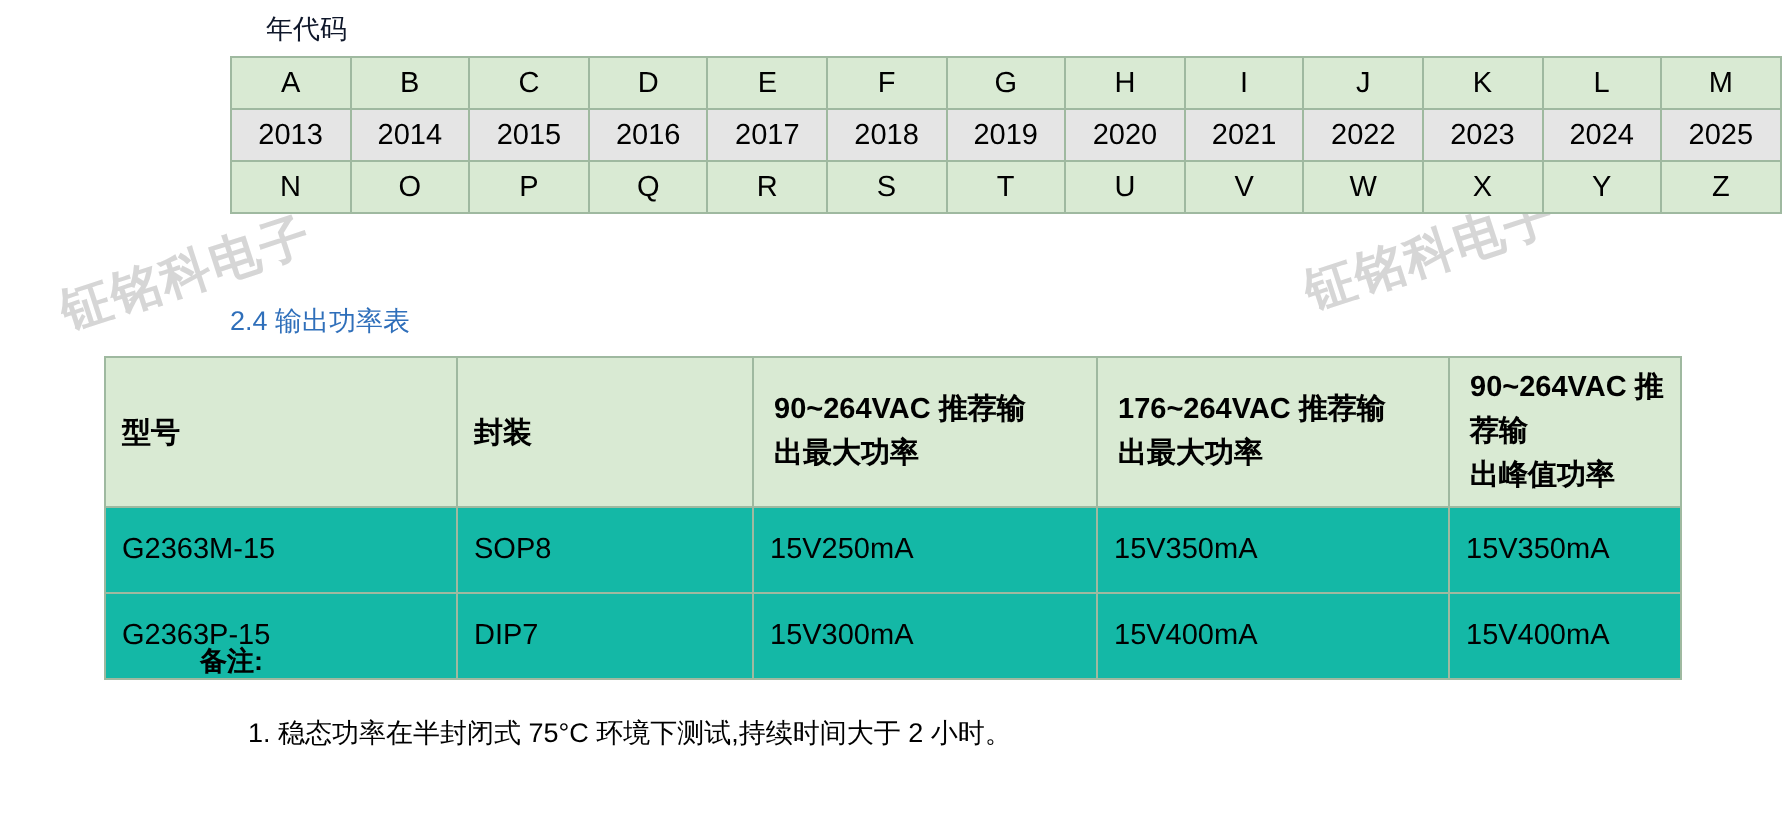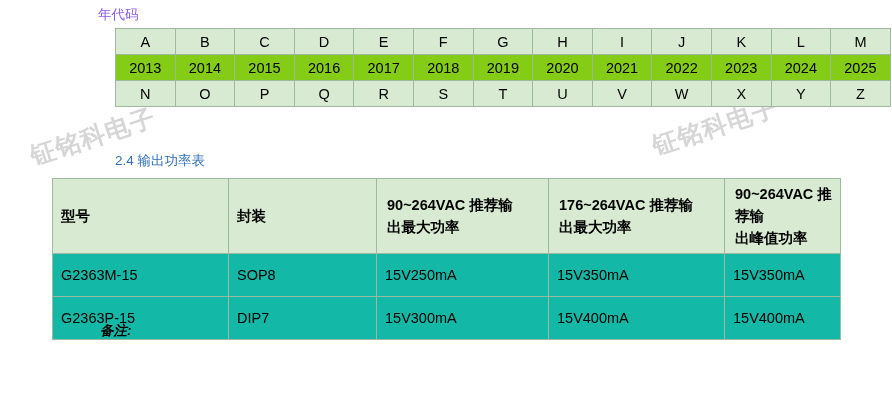--- a/index.html
+++ b/index.html
@@ -29,25 +29,25 @@
     letter-spacing: 1px;
     pointer-events: none;
     user-select: none;
   }
   .watermark.wm-left  { left: 28px;  top: 120px; }
   .watermark.wm-right { left: 650px; top: 110px; }
 
   
   .year-label {
     position: absolute;
-    left: 98px;
+    left: 133px;
     top: 6px;
     font-size: 13.5px;
     line-height: 18px;
-    color: #8b5cf6;
+    color: #0f172a;
   }
   table.year-table {
     position: absolute;
     left: 115px;
     top: 28px;
     border-collapse: collapse;
     table-layout: fixed;
     width: 762px;
   }
   table.year-table td {
@@ -57,21 +57,21 @@
     vertical-align: middle;
     font-size: 14.5px;
     padding: 0;
     width: 58.6px;
   }
   table.year-table td.letter {
     background: #d9ead3;
     font-weight: normal;
   }
   table.year-table td.yr {
-    background: #84cc16;
+    background: #e5e5e5;
   }
 
   
   .section-heading {
     position: absolute;
     left: 115px;
     top: 152px;
     font-size: 13.5px;
     font-weight: normal;
     color: #2f6fba;
@@ -119,21 +119,20 @@
   .notes {
     position: absolute;
     left: 100px;
     top: 322px;
     width: 760px;
   }
   .notes-title {
     font-size: 13.5px;
     font-weight: bold;
     margin-bottom: 12px;
-    font-style: italic;
   }
   .note-item {
     font-size: 13.5px;
     line-height: 30px;
     padding-left: 24px;
   }
 </style>
 </head>
 <body>
 
@@ -233,13 +232,14 @@
       <td>DIP7</td>
       <td>15V300mA</td>
       <td>15V400mA</td>
       <td>15V400mA</td>
     </tr>
   </tbody>
 </table>
 
 <div class="notes">
   <div class="notes-title">备注:</div>
+  <div class="note-item">1. 稳态功率在半封闭式  75°C  环境下测试,持续时间大于 2 小时。</div>
 </div>
 
 </body></html>

